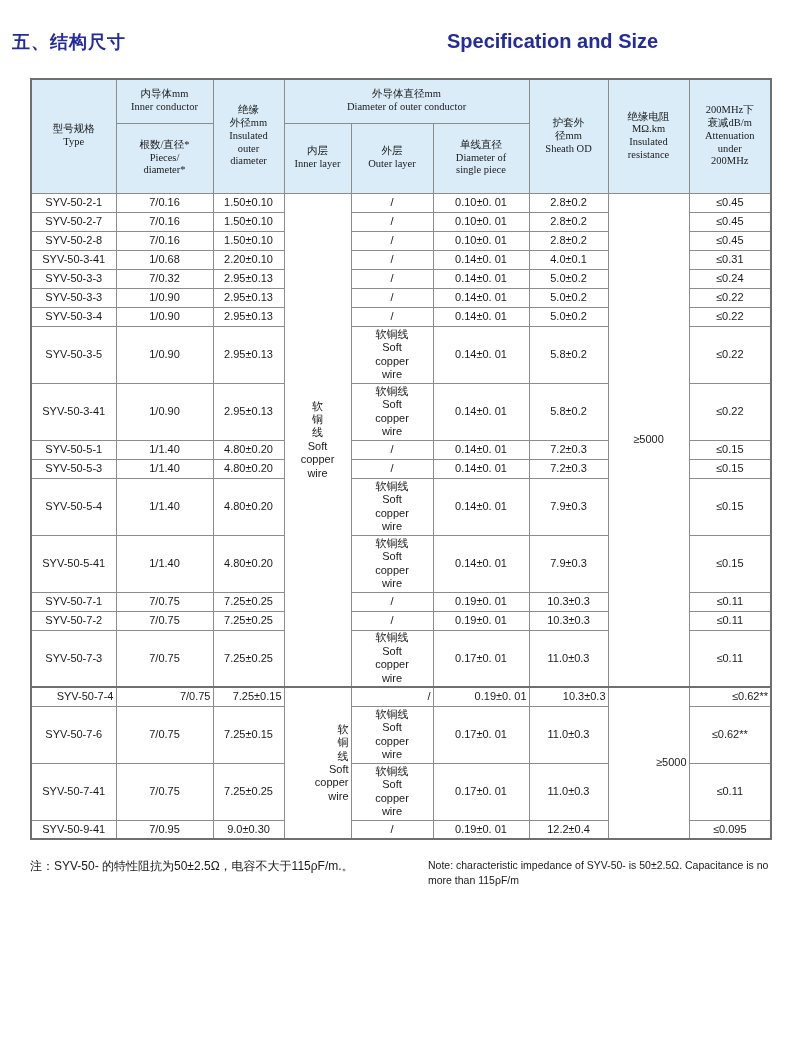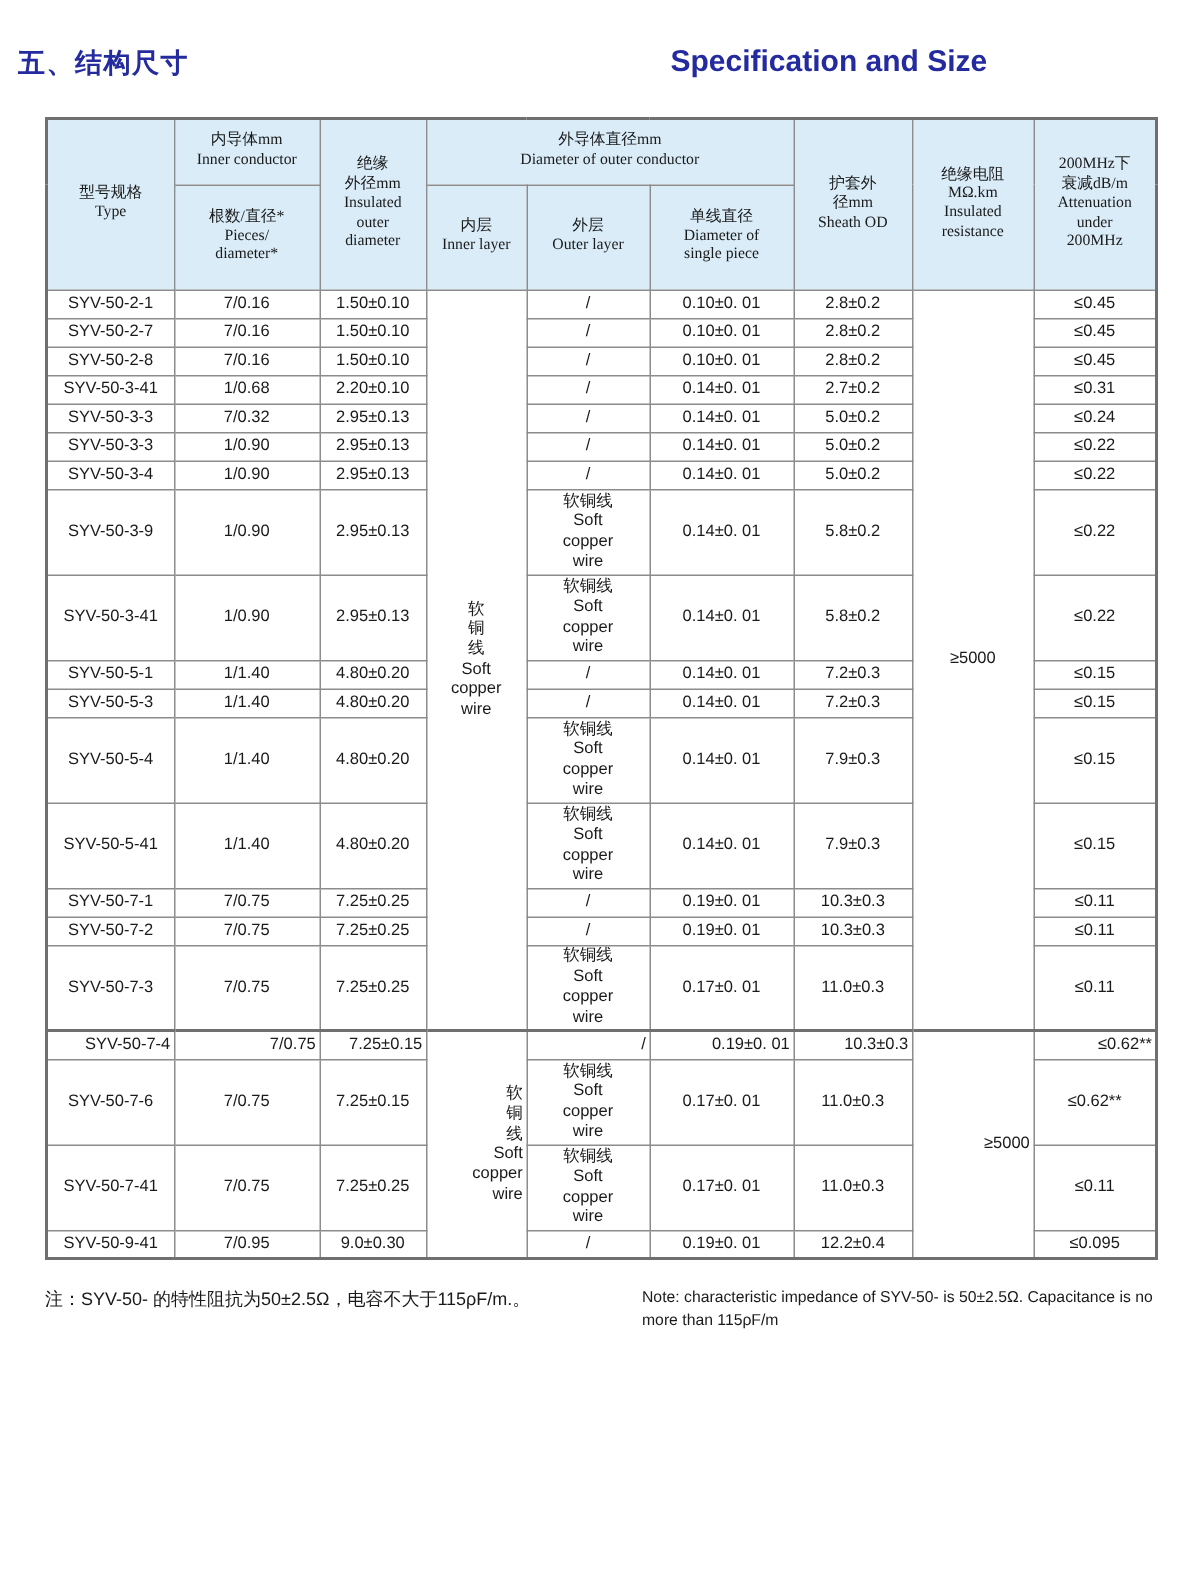--- a/index.html
+++ b/index.html
@@ -150,21 +150,21 @@
         <td>0.10±0. 01</td>
         <td>2.8±0.2</td>
         <td>≤0.45</td>
       </tr>
       <tr class="short">
         <td>SYV-50-3-41</td>
         <td>1/0.68</td>
         <td>2.20±0.10</td>
         <td>/</td>
         <td>0.14±0. 01</td>
-        <td>2.7±0.2</td>
+        <td>4.0±0.1</td>
         <td>≤0.31</td>
       </tr>
       <tr class="short">
         <td>SYV-50-3-3</td>
         <td>7/0.32</td>
         <td>2.95±0.13</td>
         <td>/</td>
         <td>0.14±0. 01</td>
         <td>5.0±0.2</td>
         <td>≤0.24</td>
@@ -181,21 +181,21 @@
       <tr class="short">
         <td>SYV-50-3-4</td>
         <td>1/0.90</td>
         <td>2.95±0.13</td>
         <td>/</td>
         <td>0.14±0. 01</td>
         <td>5.0±0.2</td>
         <td>≤0.22</td>
       </tr>
       <tr class="tall">
-        <td>SYV-50-3-9</td>
+        <td>SYV-50-3-5</td>
         <td>1/0.90</td>
         <td>2.95±0.13</td>
         <td class="multiline">软铜线
 Soft
 copper
 wire</td>
         <td>0.14±0. 01</td>
         <td>5.8±0.2</td>
         <td>≤0.22</td>
       </tr>

